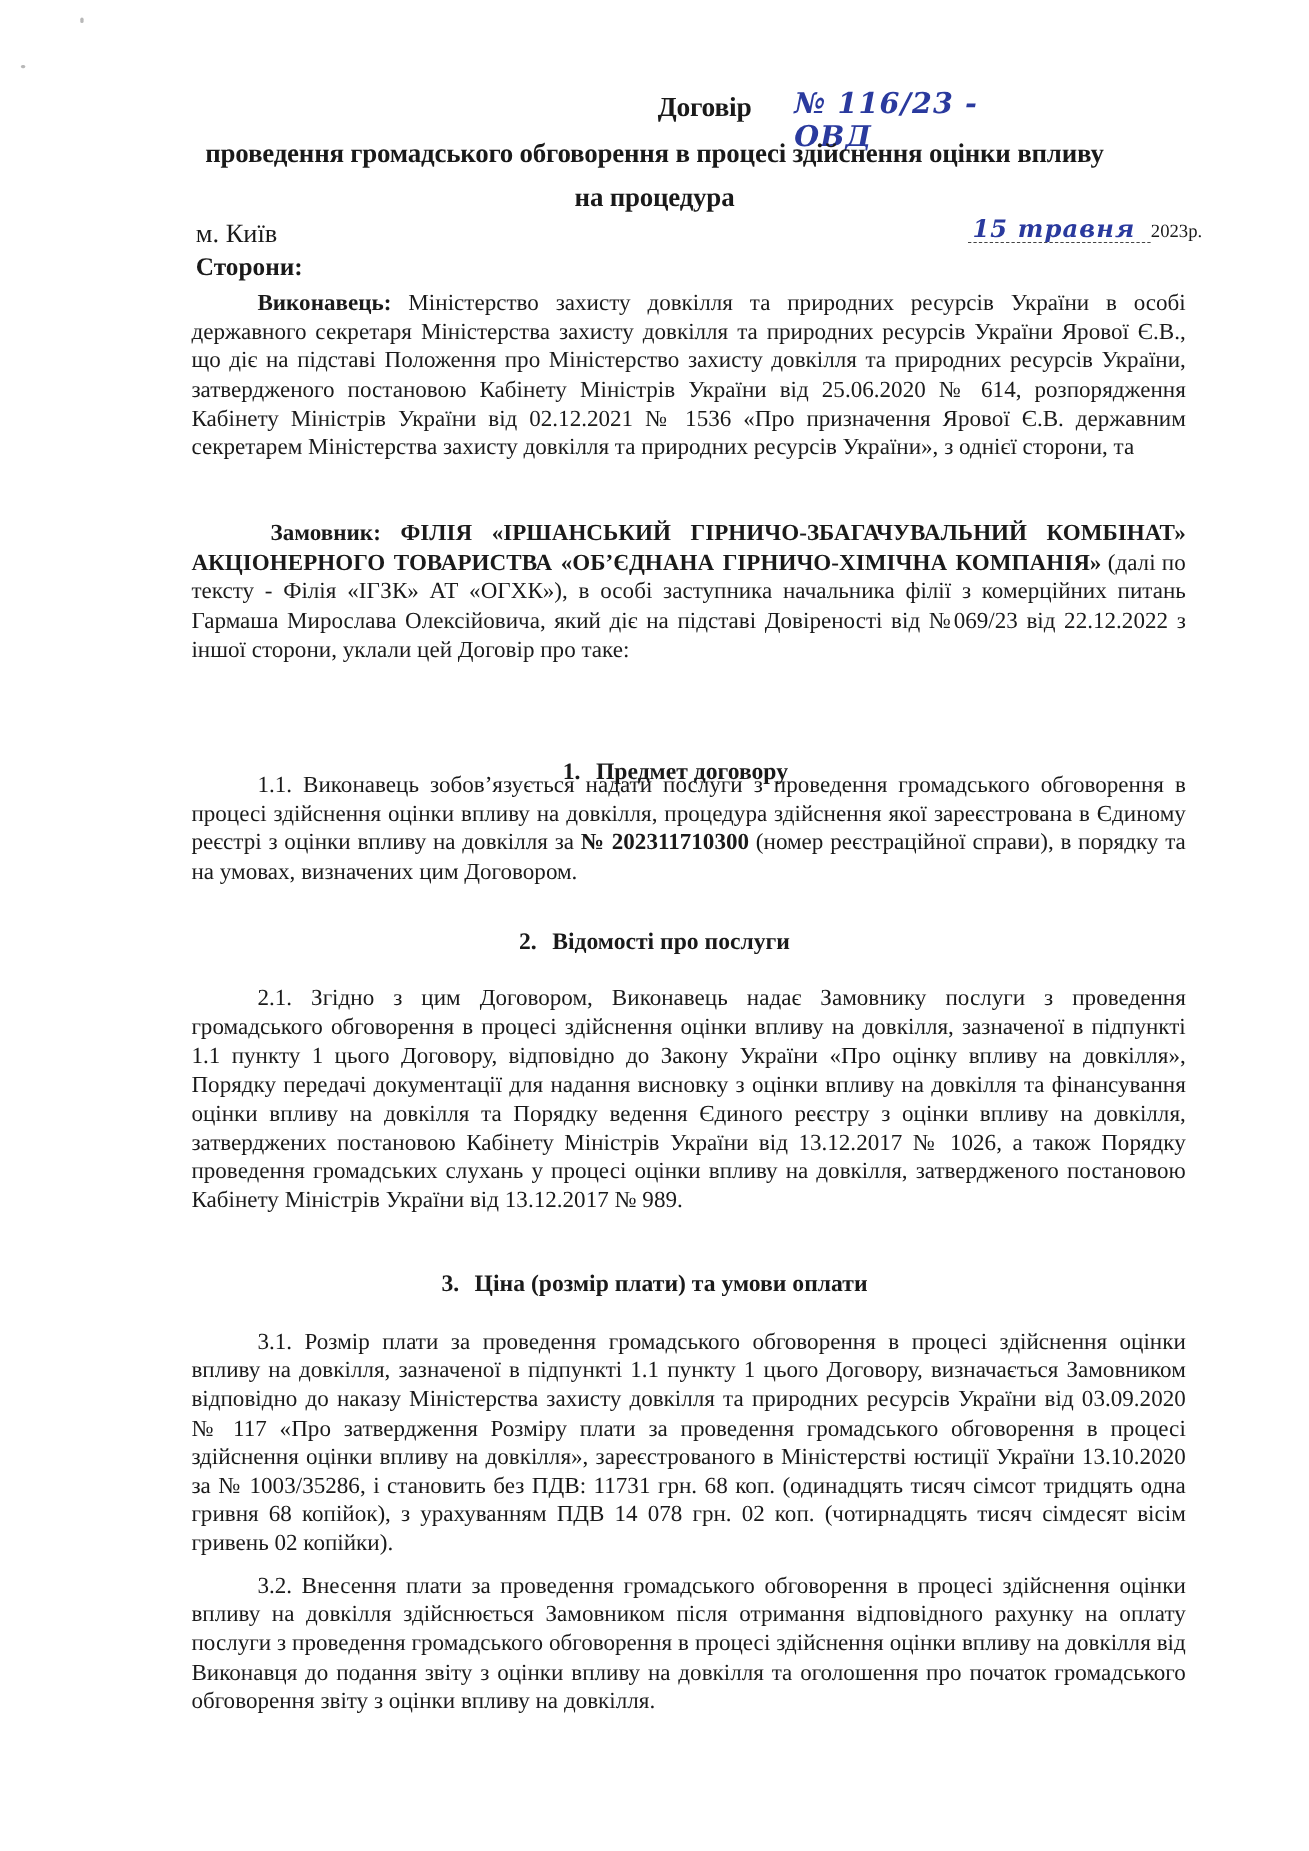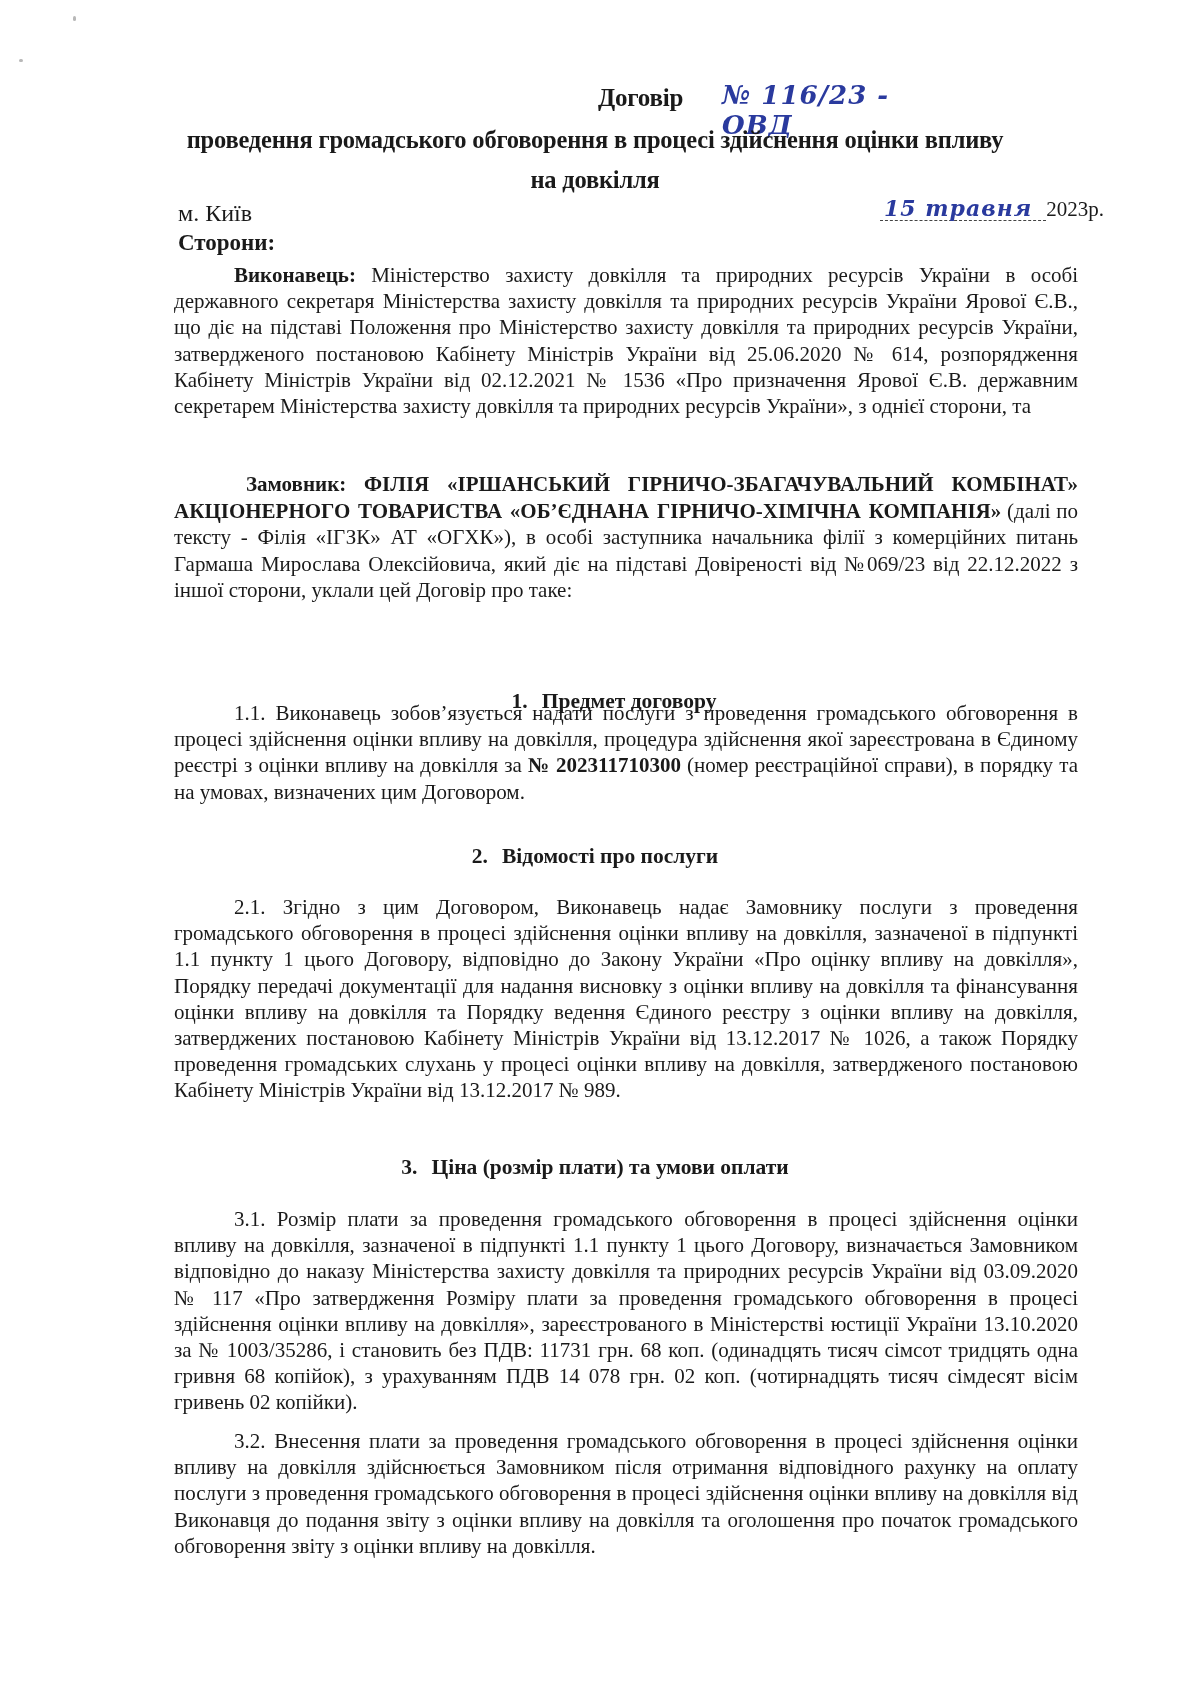--- a/index.html
+++ b/index.html
@@ -70,21 +70,21 @@
       white-space: nowrap;
     }
     .date-hand {
       display: inline-block;
       border-bottom: 1.5px dashed #444;
       padding: 0 14px 0 4px;
       font-size: 22px;
       line-height: 24px;
     }
     .date-year {
-      font-size: 21px;
+      font-size: 17px;
       text-align: center;
     }
     .parties-label {
       position: absolute;
       left: 178px; top: 230px;
       font-size: 23px;
       font-weight: bold;
     }
 
     .para {
@@ -127,21 +127,21 @@
 
 <div class="page">
 
   <span class="speck" style="left:73px;top:16px;"></span>
   <span class="speck" style="left:19px;top:59px;width:4px;height:3px;"></span>
 
   <div class="title-line contract-title">Договір</div>
   <div class="handwritten contract-number">№ 116/23 - ОВД</div>
 
   <div class="title-line subtitle-1">проведення громадського обговорення в процесі здійснення оцінки впливу</div>
-  <div class="title-line subtitle-2">на довкілля</div>
+  <div class="title-line subtitle-2">на процедура</div>
 
   <div class="city">м. Київ</div>
   <div class="date-wrap">
     <span class="handwritten date-hand">15 травня</span><span class="date-year">2023р.</span>
   </div>
 
   <div class="parties-label">Сторони:</div>
 
   <p class="para p-executor"><b>Виконавець:</b><span> Міністерство захисту довкілля та природних ресурсів України в особі державного секретаря Міністерства захисту довкілля та природних ресурсів України Ярової Є.В., що діє на підставі Положення про Міністерство захисту довкілля та природних ресурсів України, затвердженого постановою Кабінету Міністрів України від 25.06.2020 № 614, розпорядження Кабінету Міністрів України від 02.12.2021 № 1536 «Про призначення Ярової Є.В. державним секретарем Міністерства захисту довкілля та природних ресурсів України», з однієї сторони, та</span></p>
 

